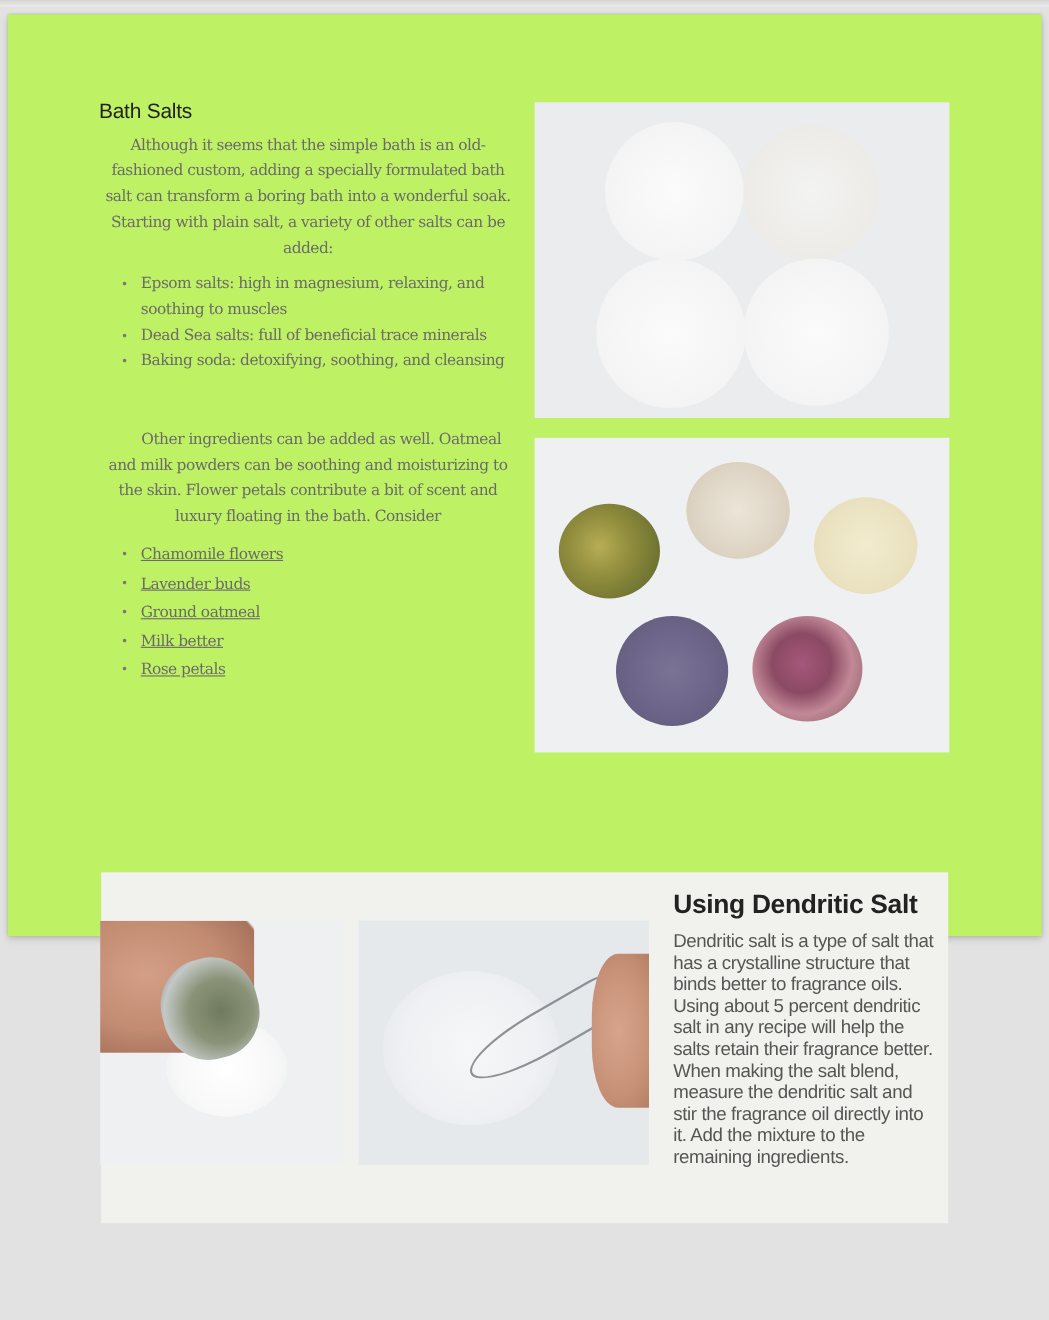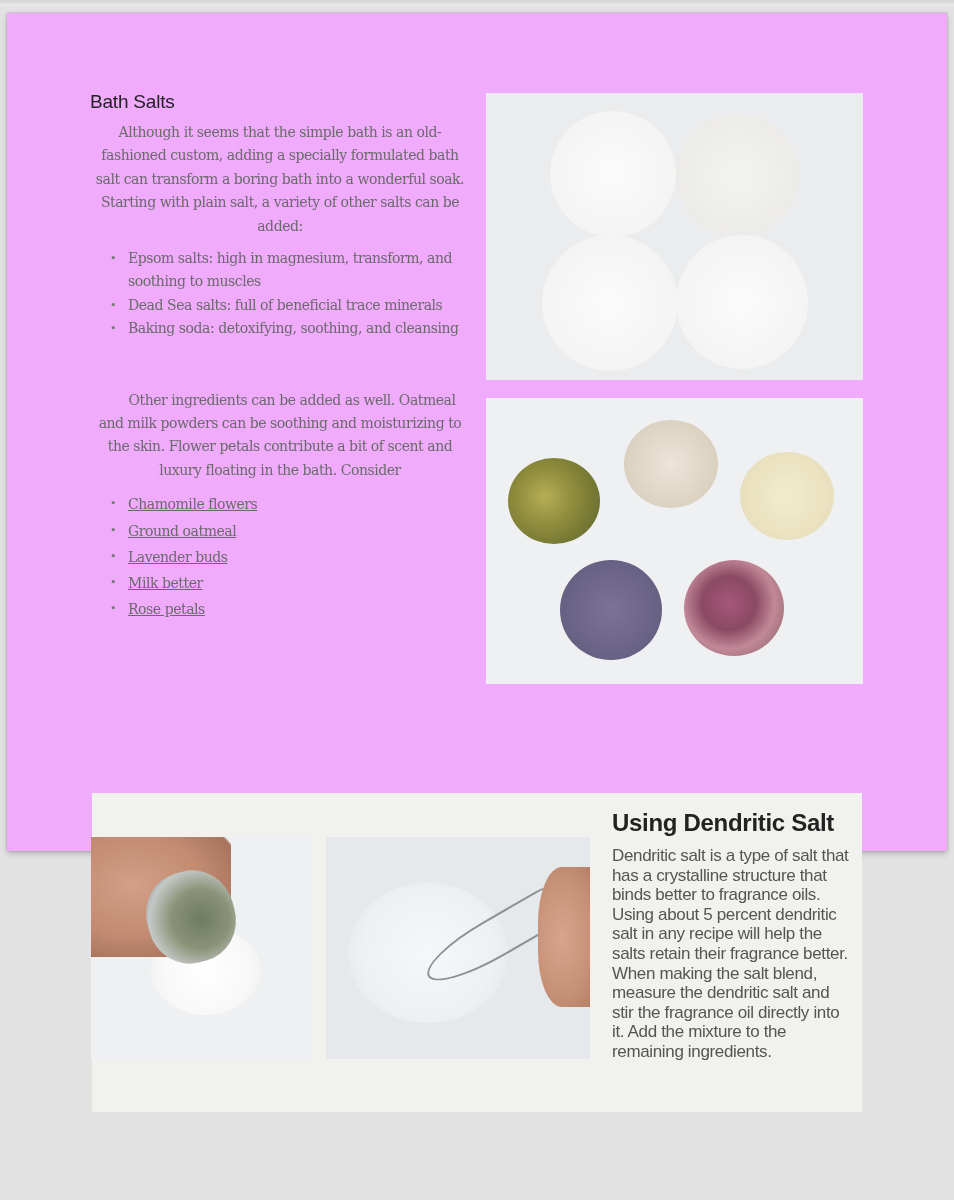--- a/index.html
+++ b/index.html
@@ -8,21 +8,21 @@
       background: #e2e2e2;
       position: relative;
       font-family: "DejaVu Serif", serif;
     }
     .top-strip {
       position: absolute; left: 0; top: 0; width: 954px; height: 6px;
       background: linear-gradient(#d4d4d4, #ececec);
     }
     .page {
       position: absolute; left: 7px; top: 13px; width: 940px; height: 838px;
-      background: #f0abfc;
+      background: #bef264;
       box-shadow: 0 0 2px rgba(0,0,0,0.25), 0 3px 6px rgba(0,0,0,0.18);
     }
     .left-col {
       position: absolute; left: 83px; top: 78px; width: 380px;
     }
     .h-title {
       font-family: "Liberation Sans", sans-serif;
       font-size: 19px; color: #222; font-weight: normal;
       letter-spacing: -0.2px; margin-bottom: 8px;
     }
@@ -88,29 +88,29 @@
 <body>
 
 <div class="top-strip"></div>
 
 <div class="page">
 
   <div class="left-col">
     <h2 class="h-title">Bath Salts</h2>
     <p class="body-text">Although it seems that the simple bath is an old-fashioned custom, adding a specially formulated bath salt can transform a boring bath into a wonderful soak. Starting with plain salt, a variety of other salts can be added:</p>
     <ul class="bullets">
-      <li>Epsom salts: high in magnesium, transform, and soothing to muscles</li>
+      <li>Epsom salts: high in magnesium, relaxing, and soothing to muscles</li>
       <li>Dead Sea salts: full of beneficial trace minerals</li>
       <li>Baking soda: detoxifying, soothing, and cleansing</li>
     </ul>
     <p class="body-text indent">Other ingredients can be added as well. Oatmeal and milk powders can be soothing and moisturizing to the skin. Flower petals contribute a bit of scent and luxury floating in the bath. Consider</p>
     <ul class="bullets list2">
       <li>Chamomile flowers</li>
+      <li>Lavender buds</li>
       <li>Ground oatmeal</li>
-      <li>Lavender buds</li>
       <li>Milk better</li>
       <li>Rose petals</li>
     </ul>
   </div>
 
   <div class="photo photo-salts" title="Four bowls of white salts">
     <div class="bowl salt-bowl" style="left:64px;top:18px;width:126px;height:126px;"></div>
     <div class="bowl salt-bowl" style="left:190px;top:21px;width:123px;height:123px;background:radial-gradient(circle,#f3f3f1 0%,#ecebe8 70%,#e1e0dc 80%,#a7abb0 84%,#b8bbbf 92%,#d3d4d6 100%);"></div>
     <div class="bowl salt-bowl" style="left:56px;top:142px;width:136px;height:136px;"></div>
     <div class="bowl salt-bowl" style="left:190px;top:142px;width:132px;height:134px;"></div>

